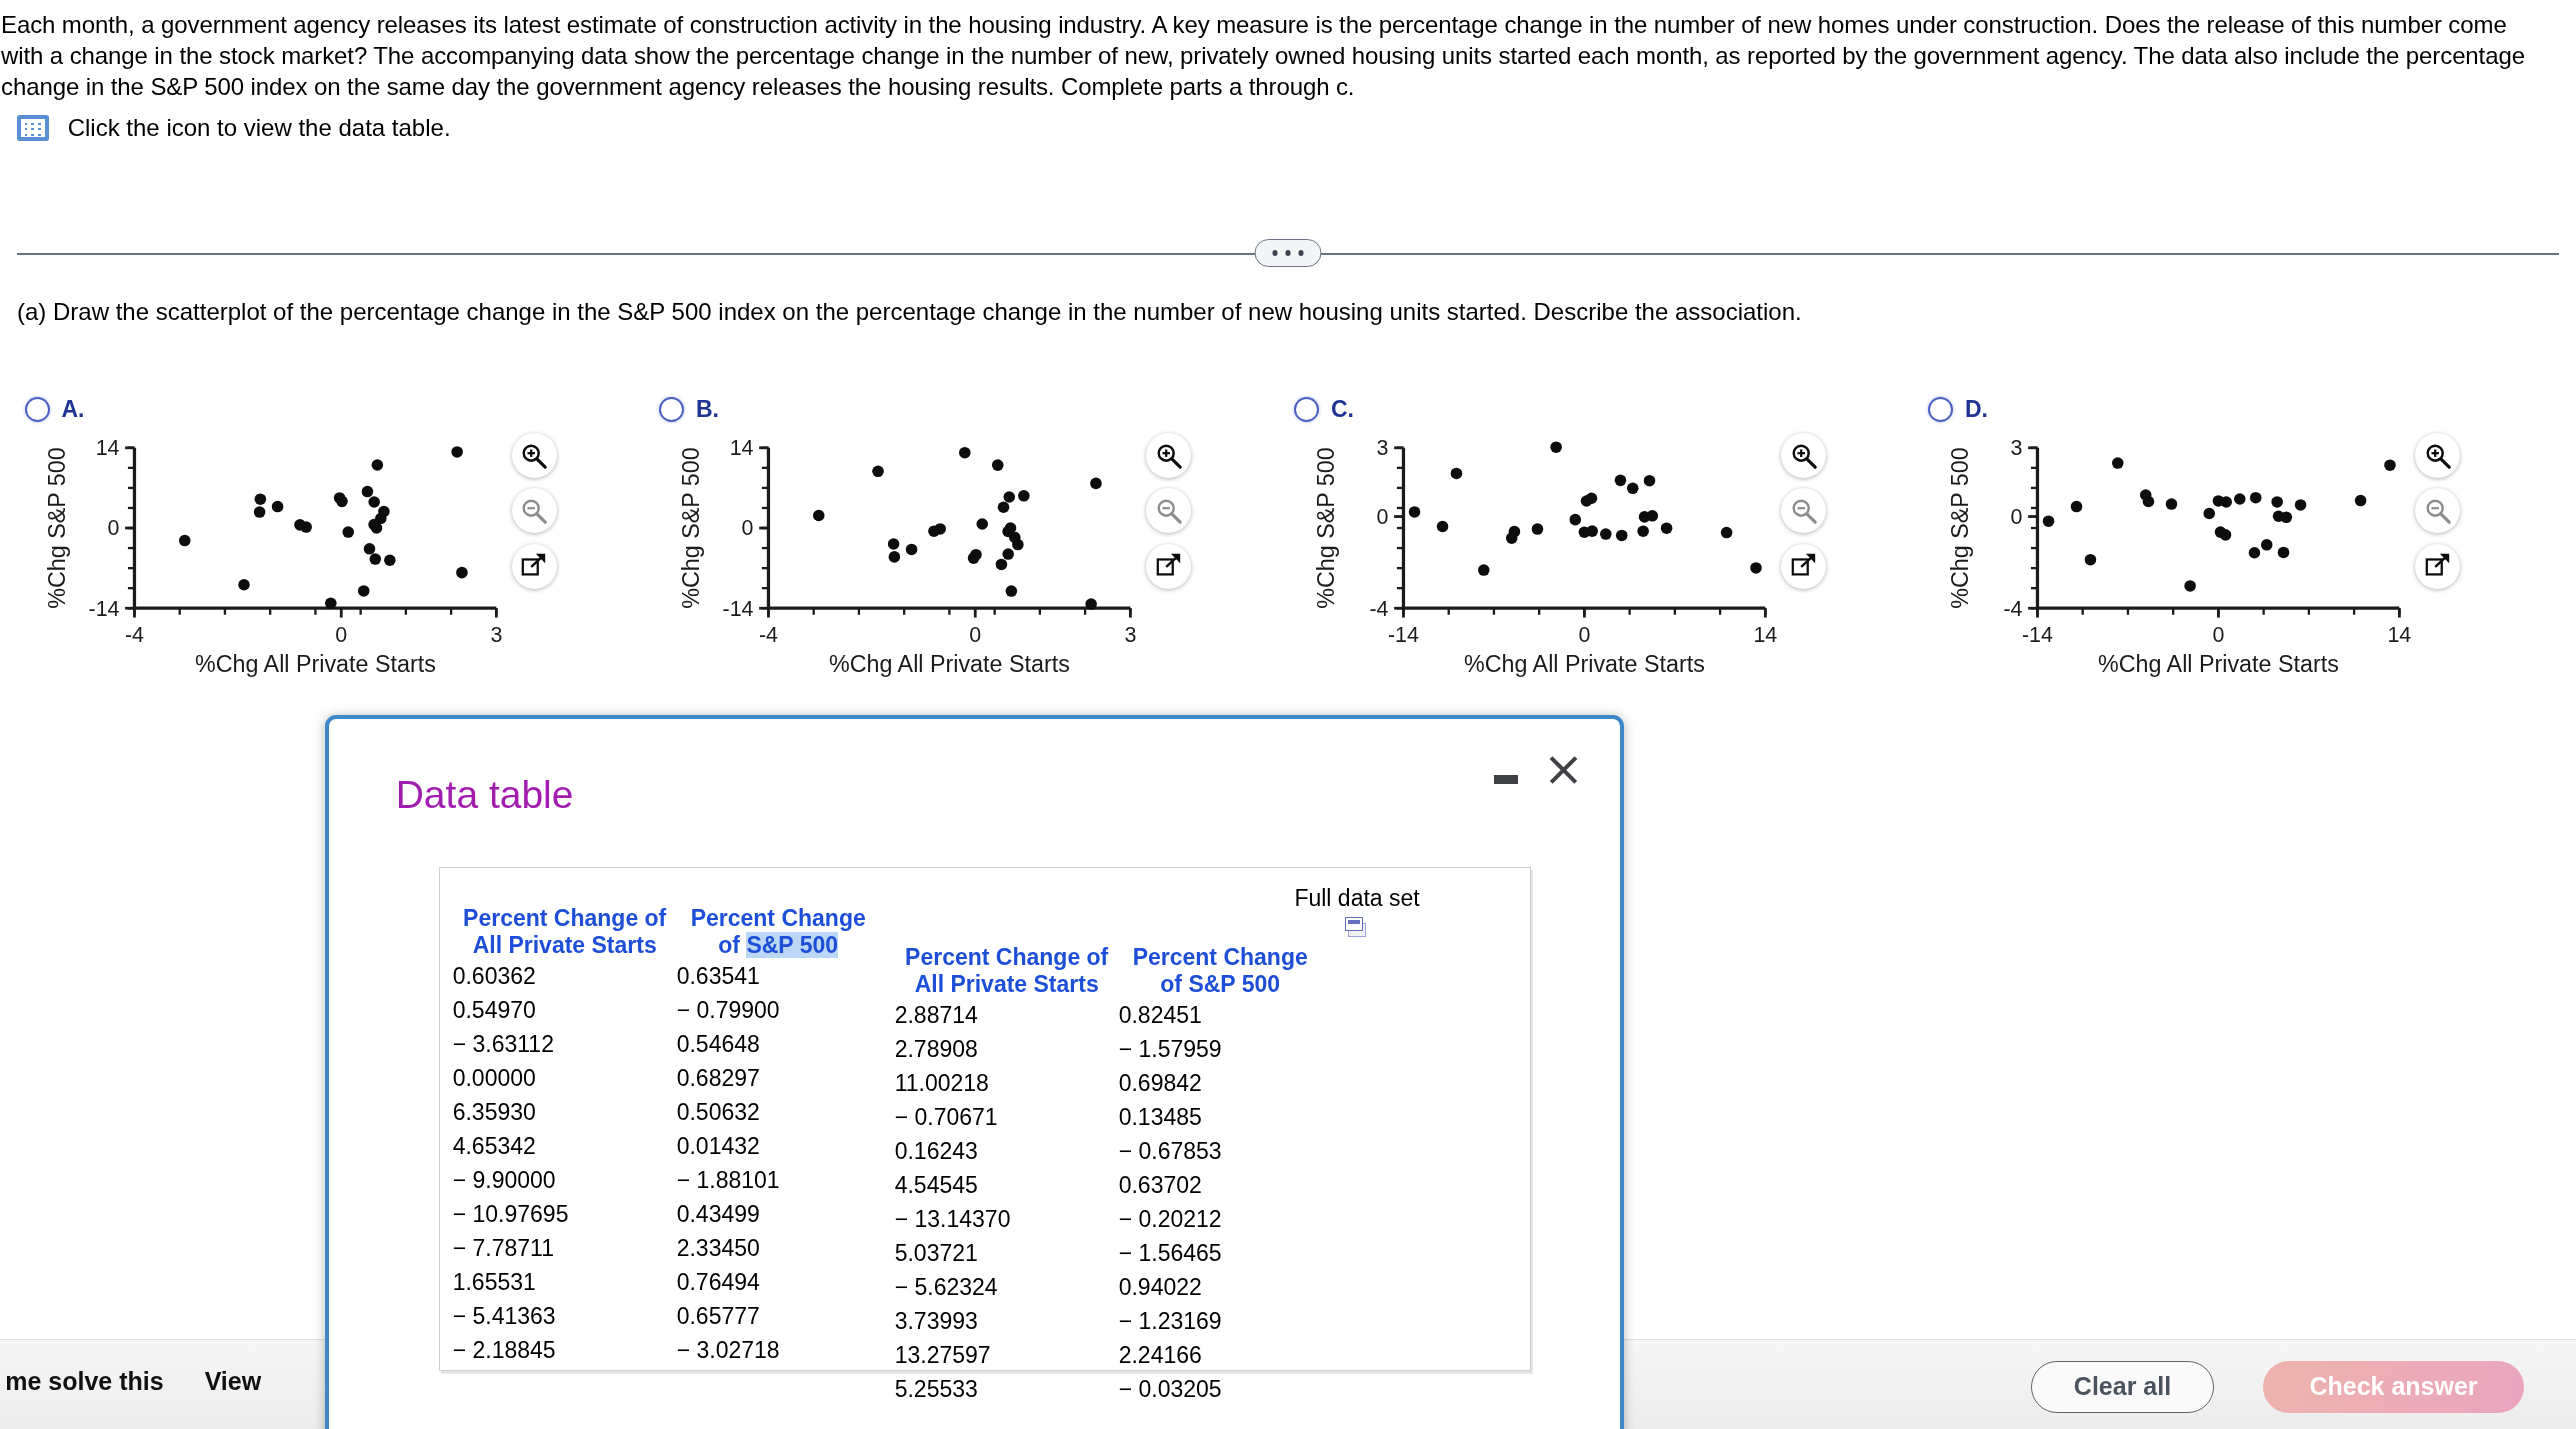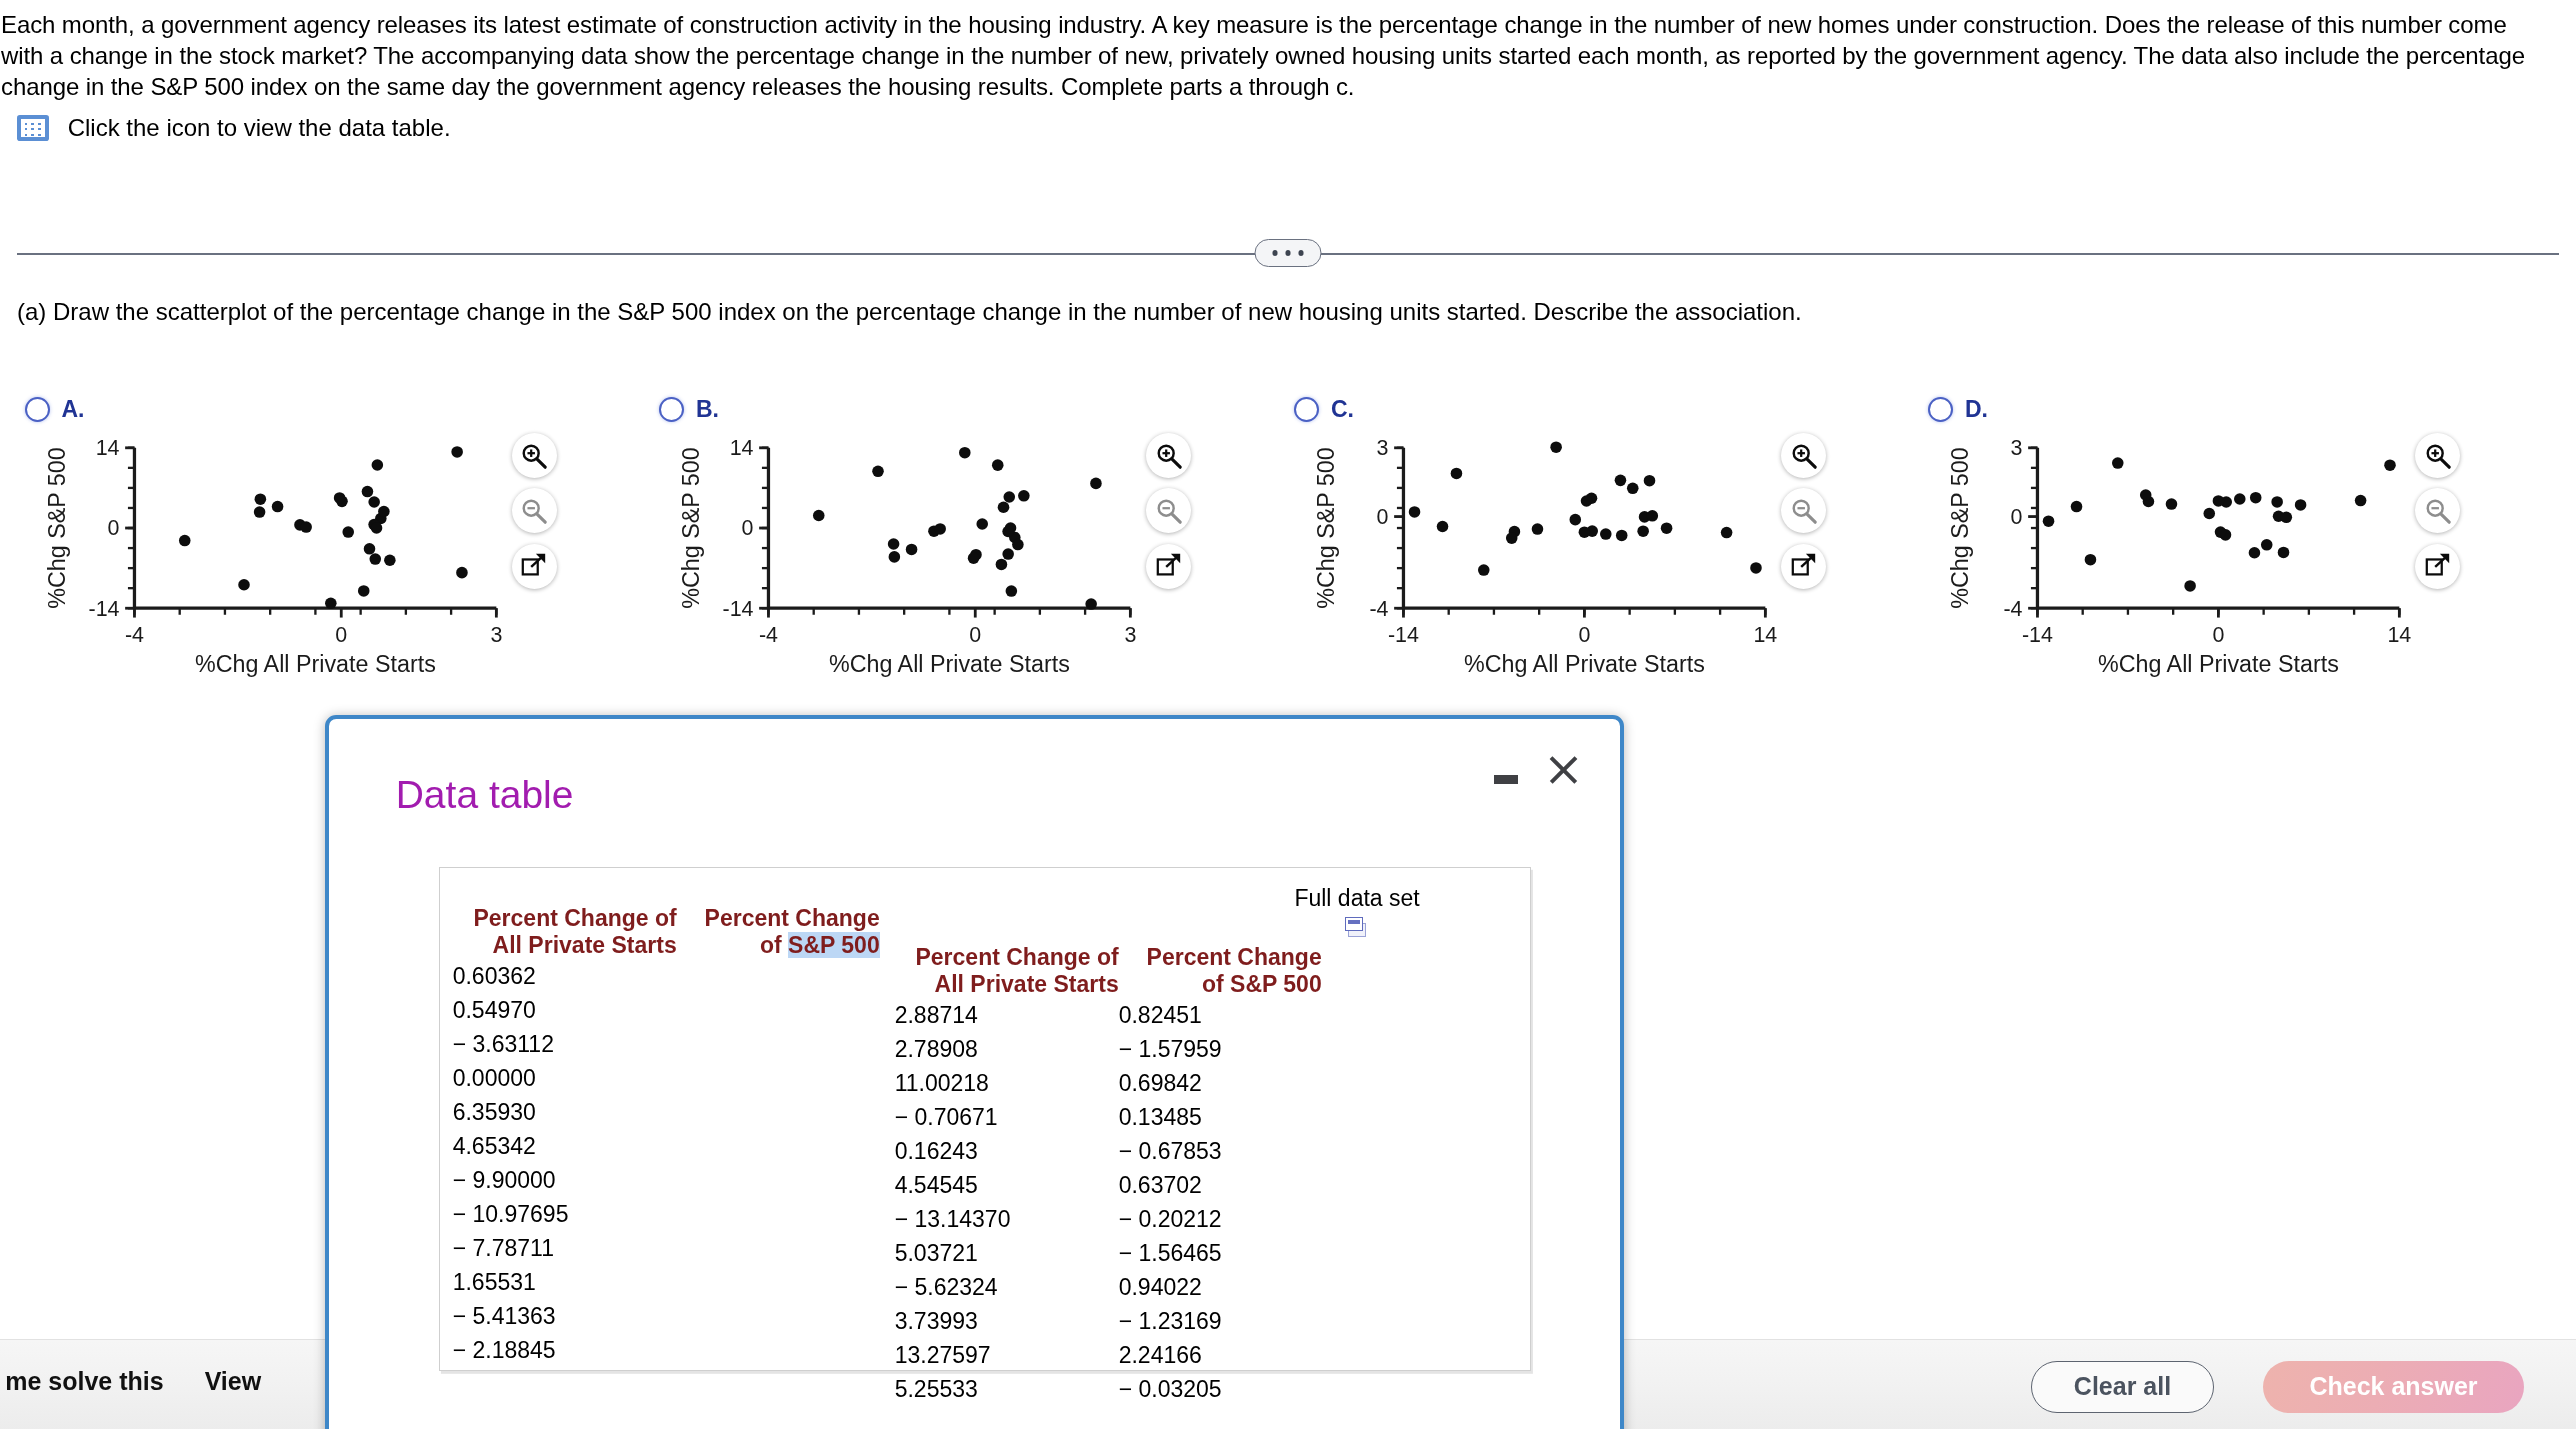--- a/index.html
+++ b/index.html
@@ -179,22 +179,22 @@
   }
 
   .tbl-cols { position: absolute; left: 0; top: 37px; width: 100%; display: flex; }
   .tbl-block { display: flex; }
   .tbl-block-1 { margin-left: 13px; margin-top: 0; }
   .tbl-block-2 { margin-left: 15px; margin-top: 39px; }
   .tbl-col { display: flex; flex-direction: column; }
   .tbl-col.w1 { width: 224px; }
   .tbl-col.w2 { width: 203px; }
   .tbl-head {
-    font-size: 23px; font-weight: bold; color: #7f1d1d;
-    text-align: right; line-height: 27px; min-height: 54px;
+    font-size: 23px; font-weight: bold; color: #1d4ed8;
+    text-align: center; line-height: 27px; min-height: 54px;
   }
   .tbl-head .hl { background: #bcd7f5; }
   .tbl-val {
     font-size: 23px; color: #000; text-align: left; line-height: 34px;
     padding-right: 20.5px; white-space: pre;
   }
 </style>
 </head>
 <body>
 
@@ -644,20 +644,34 @@
                   <div class="tbl-val">1.65531</div>
                   <div class="tbl-val">− 5.41363</div>
                   <div class="tbl-val">− 2.18845</div>
                 </div>
             </div>
             <div class="tbl-col w2">
               <div class="tbl-head">
                 <span>Percent Change</span><br>
                 <span>of </span><span class="hl">S&amp;P 500</span>
               </div>
+              <div>
+                  <div class="tbl-val">0.63541</div>
+                  <div class="tbl-val">− 0.79900</div>
+                  <div class="tbl-val">0.54648</div>
+                  <div class="tbl-val">0.68297</div>
+                  <div class="tbl-val">0.50632</div>
+                  <div class="tbl-val">0.01432</div>
+                  <div class="tbl-val">− 1.88101</div>
+                  <div class="tbl-val">0.43499</div>
+                  <div class="tbl-val">2.33450</div>
+                  <div class="tbl-val">0.76494</div>
+                  <div class="tbl-val">0.65777</div>
+                  <div class="tbl-val">− 3.02718</div>
+                </div>
             </div>
           </div>
 
           <div class="tbl-block tbl-block-2">
             <div class="tbl-col w1">
               <div class="tbl-head">
                 <span>Percent Change of</span><br>
                 <span>All Private Starts</span>
               </div>
               <div>

